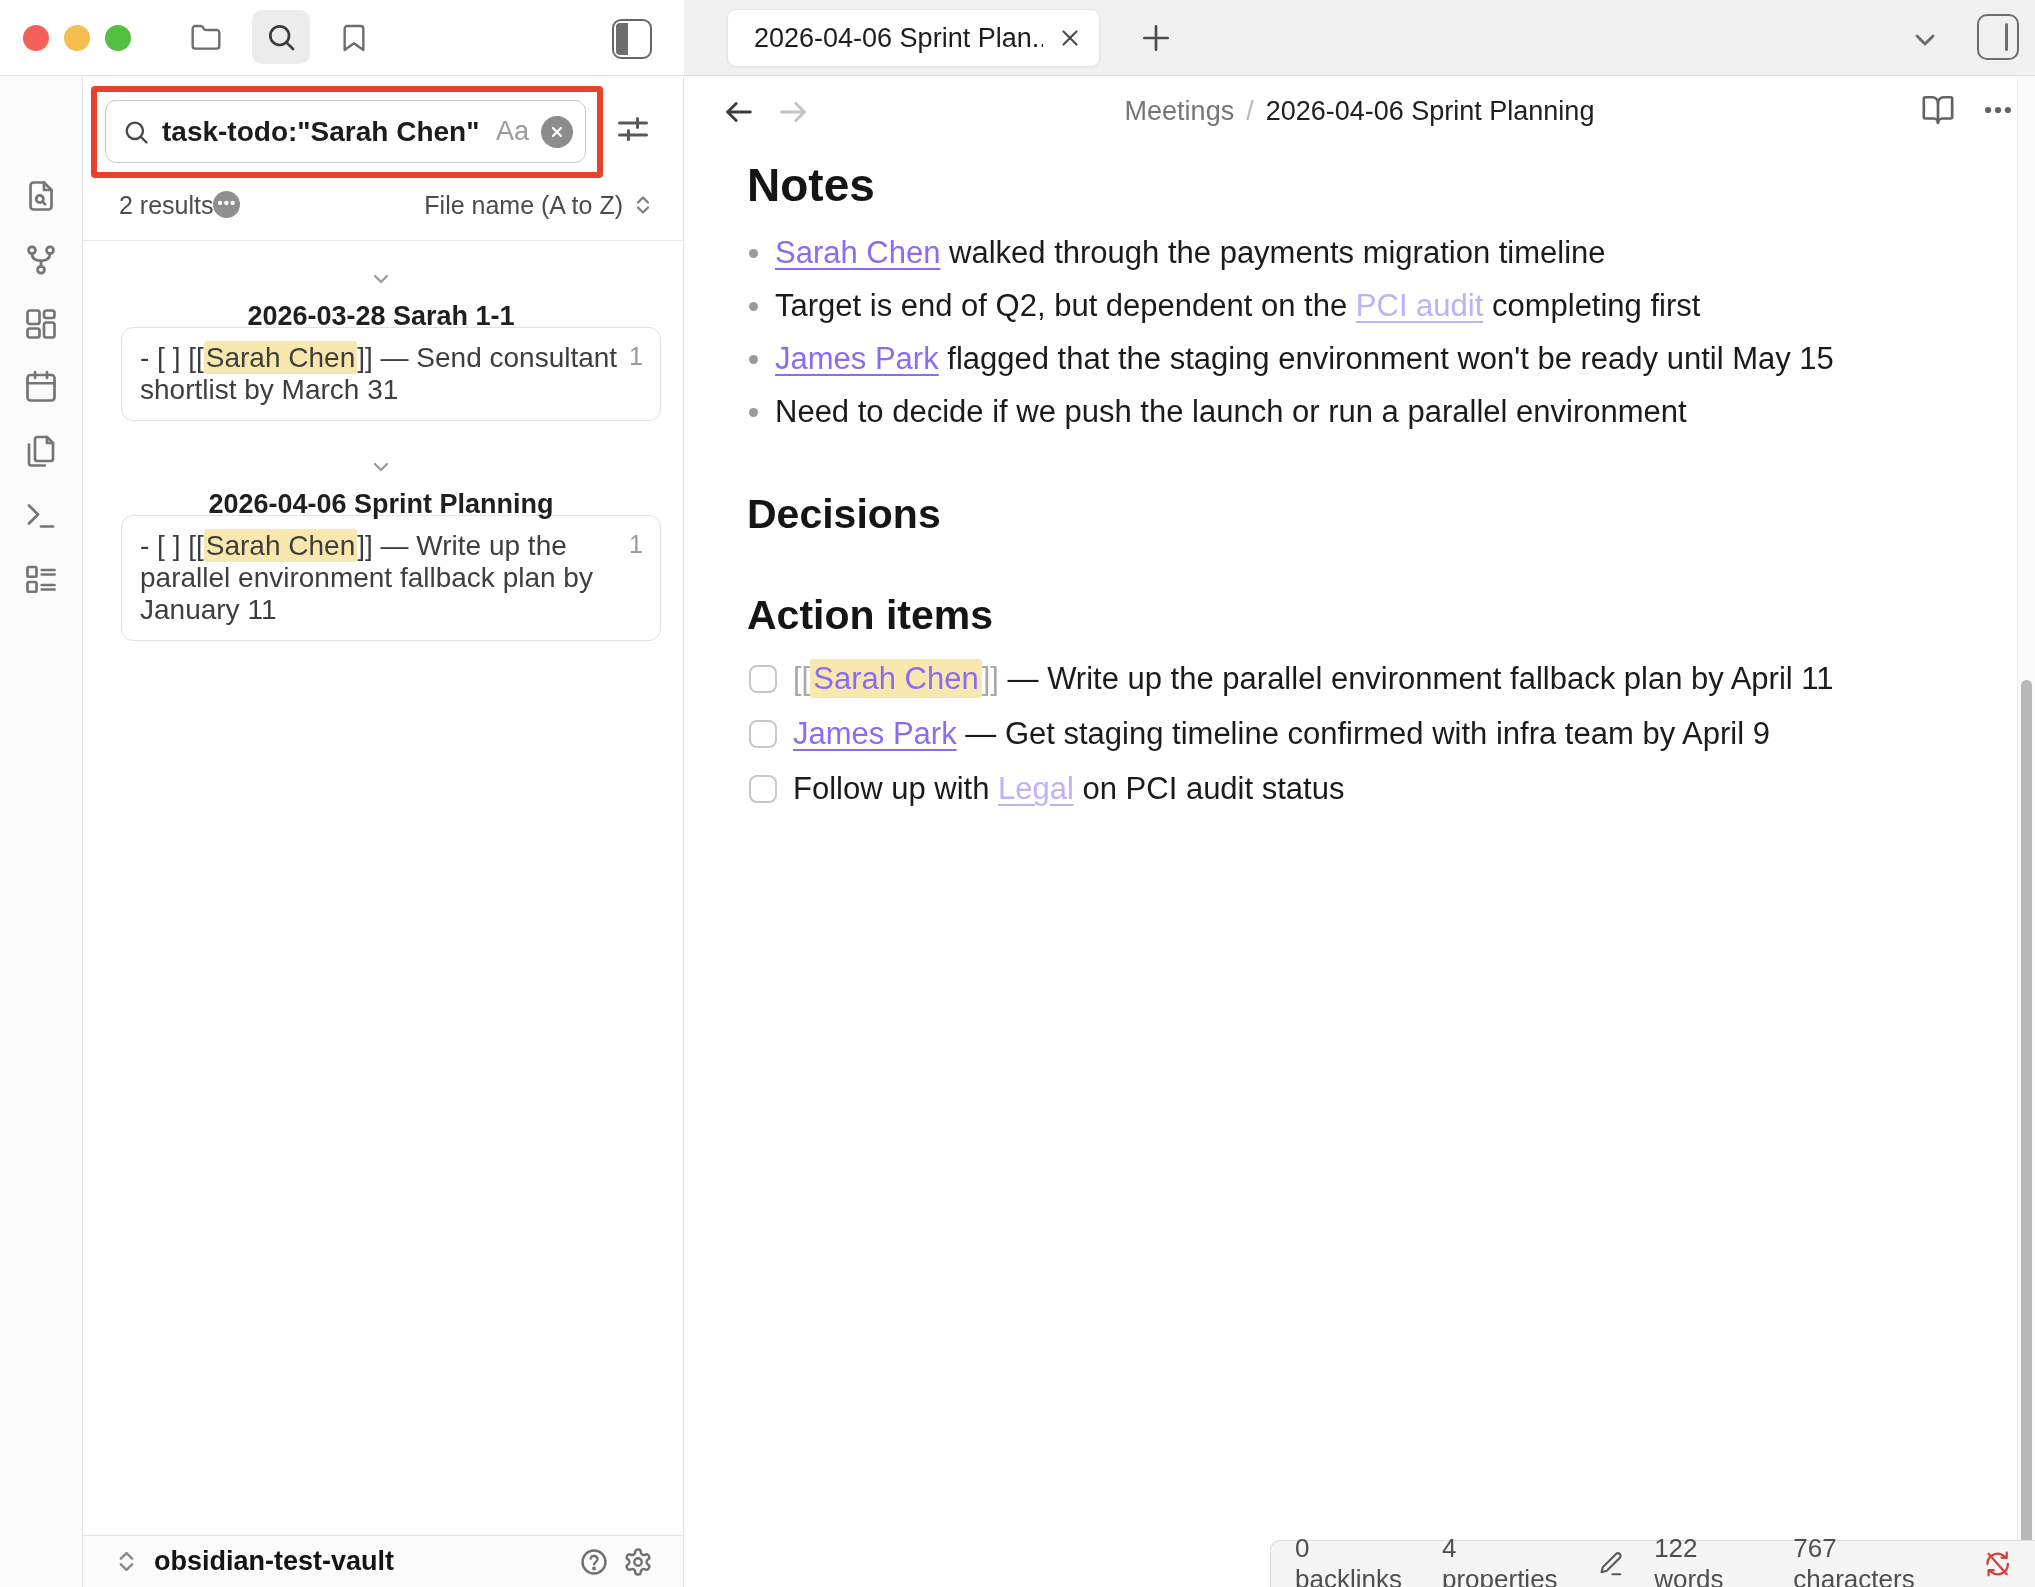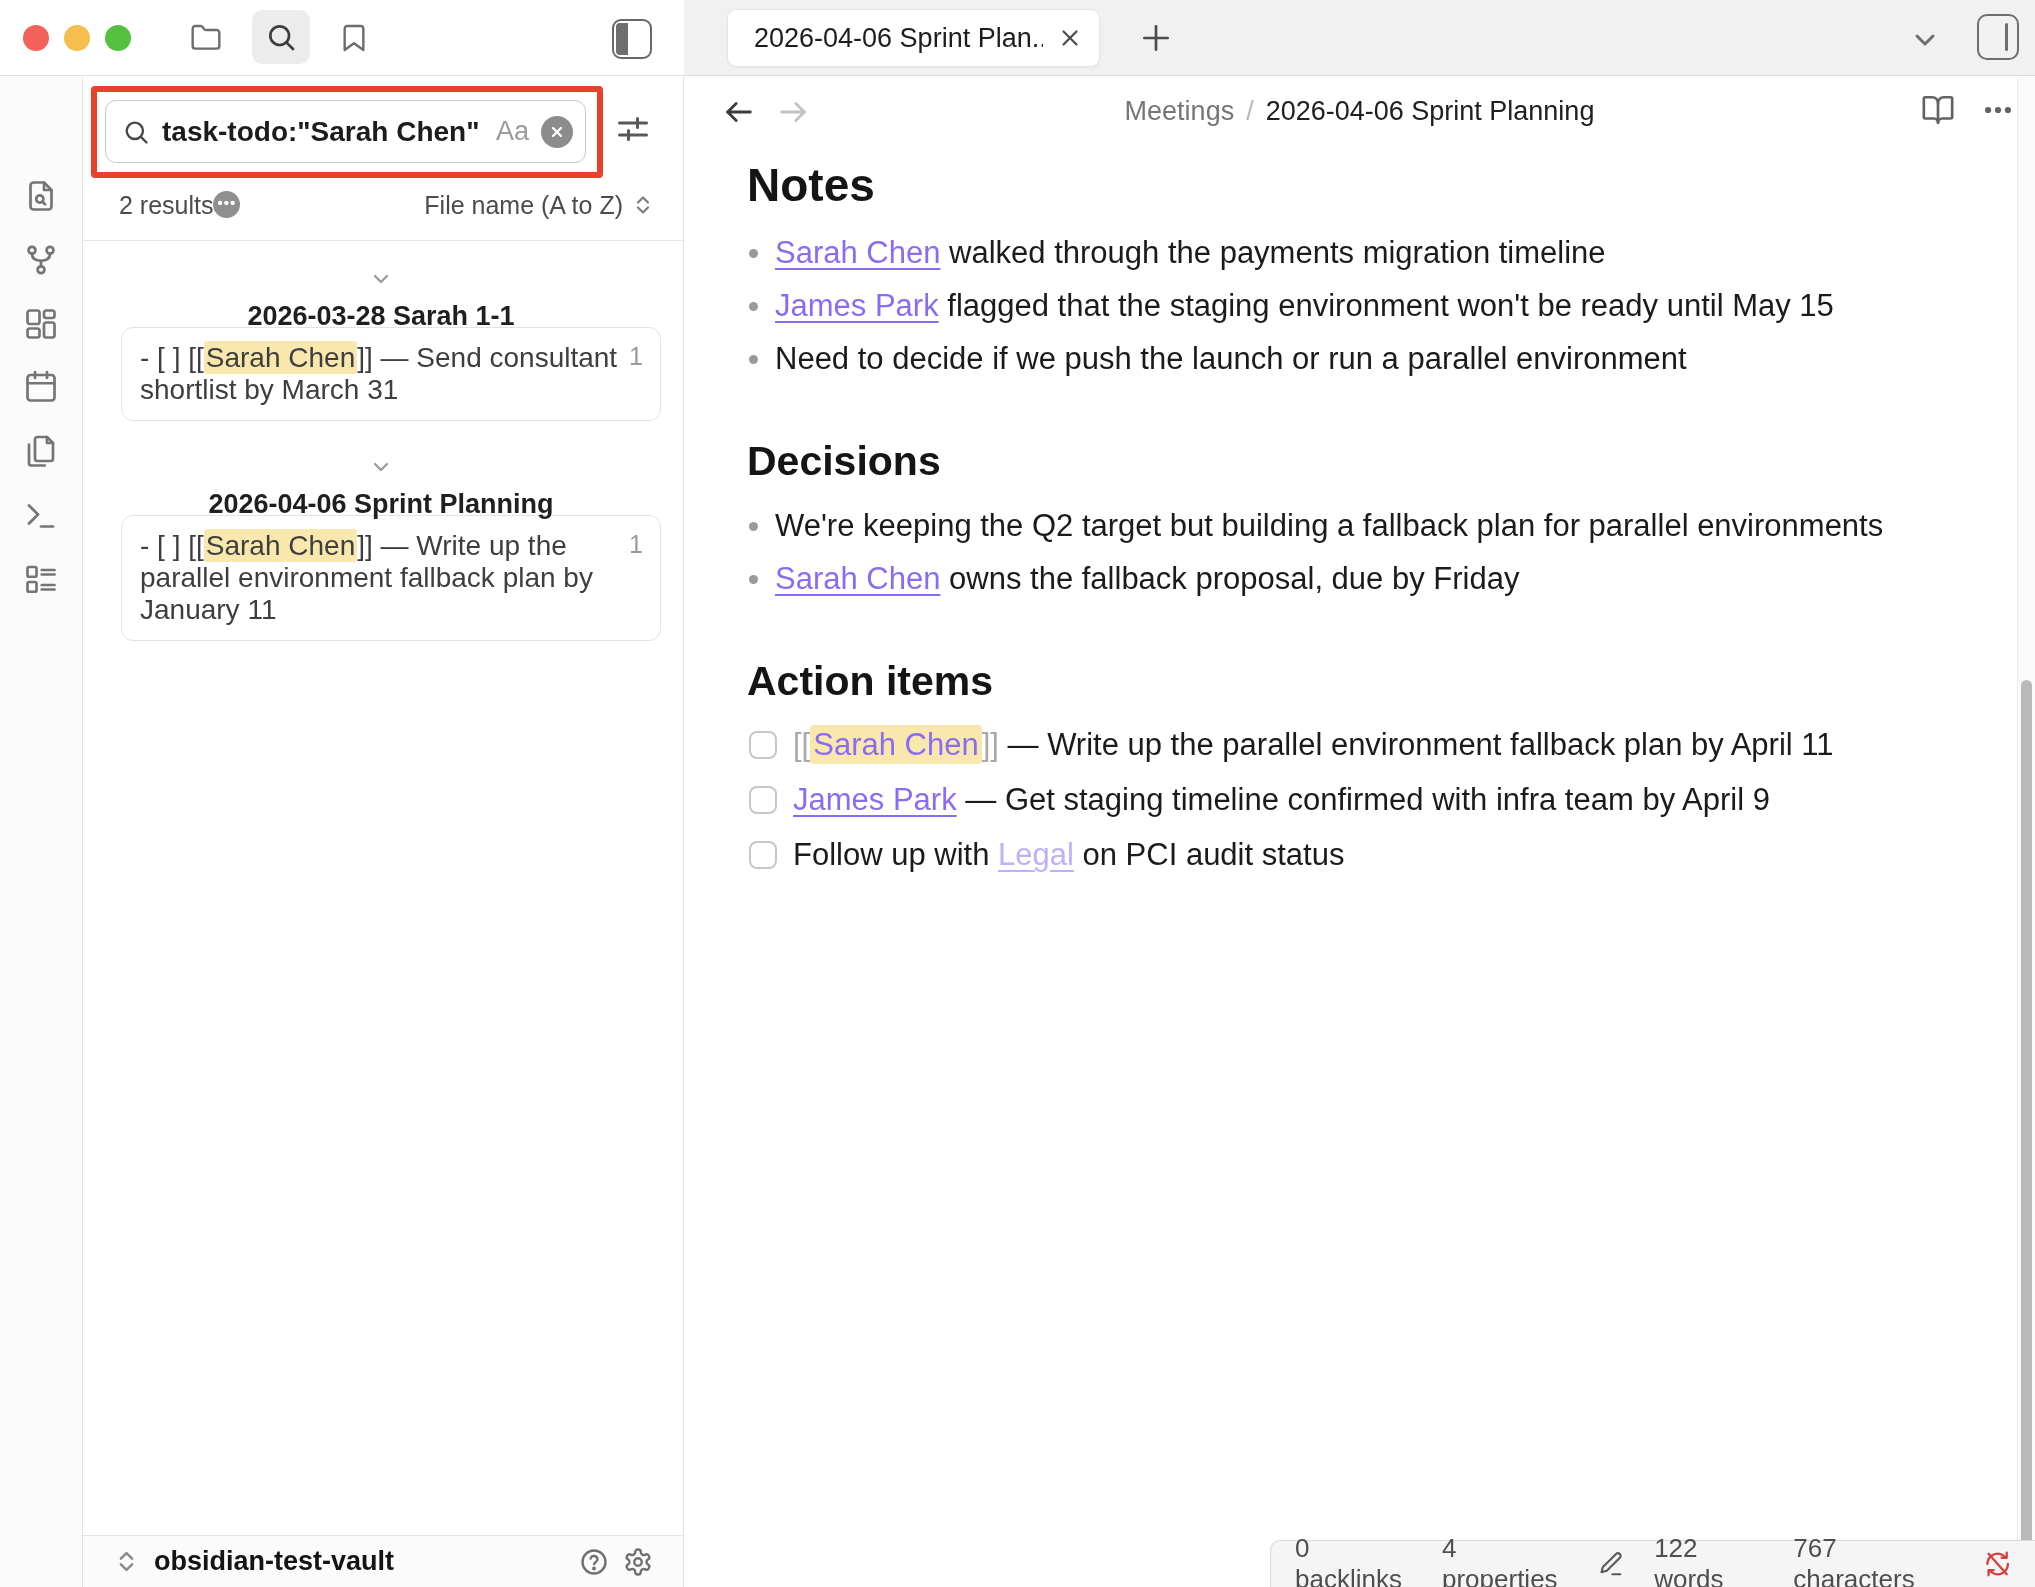--- a/index.html
+++ b/index.html
@@ -324,28 +324,25 @@
         <circle cx="5" cy="12" r="2.2"></circle>
         <circle cx="12" cy="12" r="2.2"></circle>
         <circle cx="19" cy="12" r="2.2"></circle>
       </svg>
   </div>
 
   <div class="note-content">
       <h1>Notes</h1>
       <ul class="bullets">
         <li><span class="seg-link">Sarah Chen</span><span class="seg-text"> walked through the payments migration timeline</span></li>
+        <li><span class="seg-text">Target is end of Q2, but dependent on the </span><span class="seg-unresolved">PCI audit</span><span class="seg-text"> completing first</span></li>
         <li><span class="seg-link">James Park</span><span class="seg-text"> flagged that the staging environment won't be ready until May 15</span></li>
         <li><span class="seg-text">Need to decide if we push the launch or run a parallel environment</span></li>
       </ul>
       <h2>Decisions</h2>
-      <ul class="bullets">
-        <li><span class="seg-text">We're keeping the Q2 target but building a fallback plan for parallel environments</span></li>
-        <li><span class="seg-link">Sarah Chen</span><span class="seg-text"> owns the fallback proposal, due by Friday</span></li>
-      </ul>
       <h2>Action items</h2>
       <div class="task-row">
         <div class="task-cb"></div>
         <div><span class="seg-bracket">[[</span><span class="seg-linkhl">Sarah Chen</span><span class="seg-bracket">]]</span><span class="seg-text"> — Write up the parallel environment fallback plan by April 11</span></div>
       </div>
       <div class="task-row">
         <div class="task-cb"></div>
         <div><span class="seg-link">James Park</span><span class="seg-text"> — Get staging timeline confirmed with infra team by April 9</span></div>
       </div>
       <div class="task-row">

